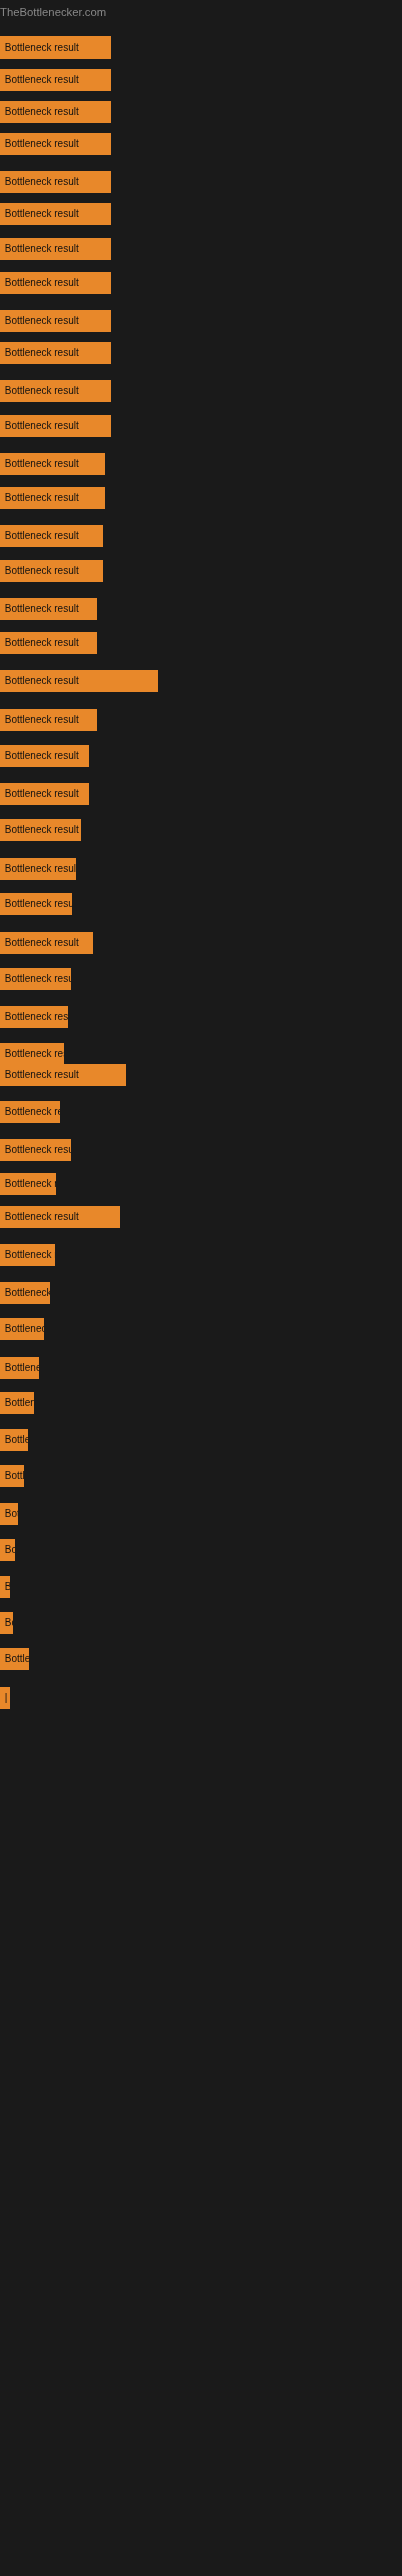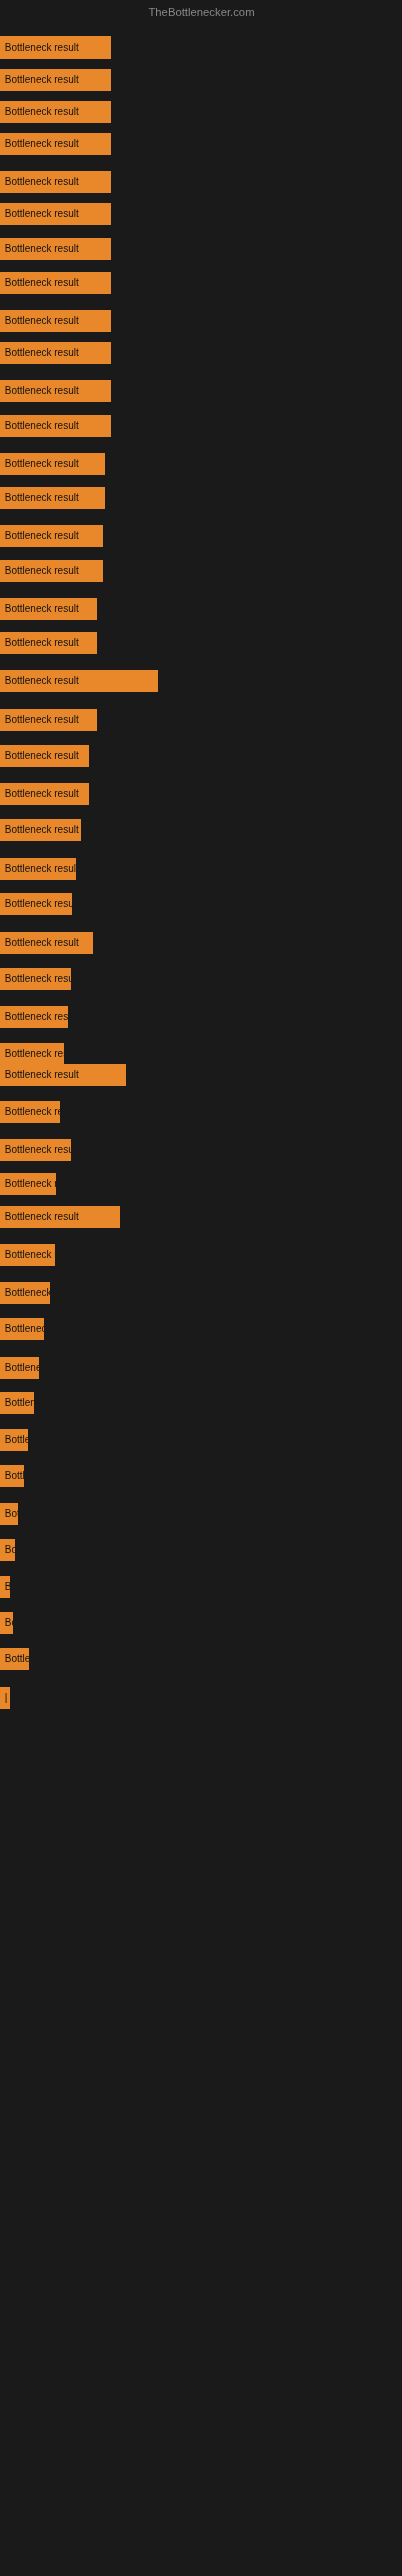--- a/index.html
+++ b/index.html
@@ -8,21 +8,20 @@
       box-sizing: border-box;
     }
     body {
       width: 403px;
       min-height: 2576px;
       background-color: #1a1a1a;
       font-family: Arial, sans-serif;
       position: relative;
     }
     .site-title {
-      text-align: center;
       color: #888;
       font-size: 11.3px;
       padding: 6.4px 0 3.2px 0;
     }
     .chart-area {
       position: relative;
       width: 403px;
       height: 2536px;
       overflow: hidden;
     }

